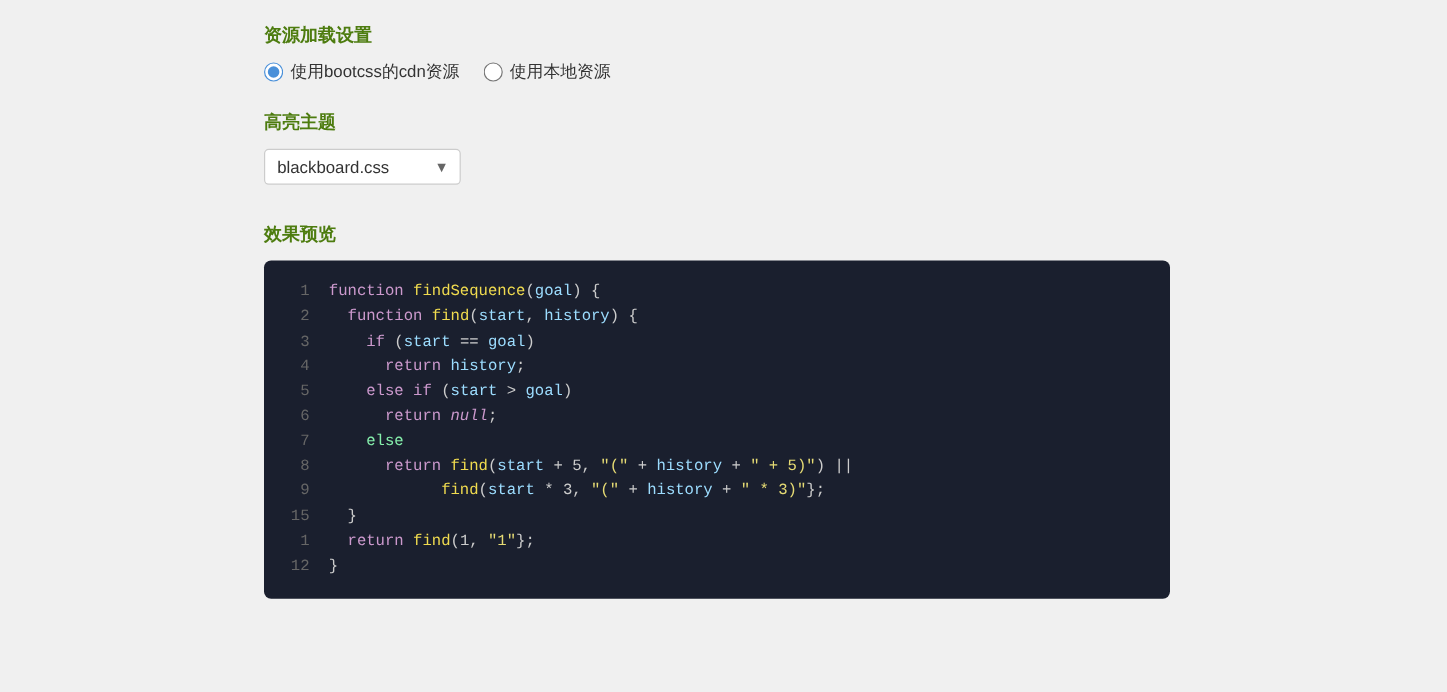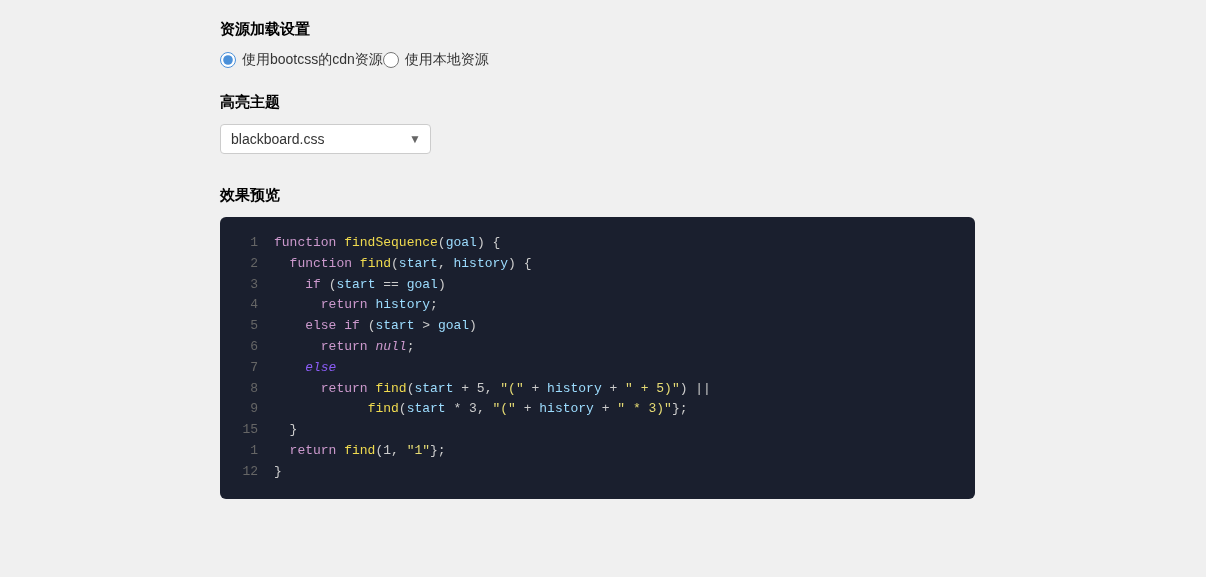--- a/index.html
+++ b/index.html
@@ -20,26 +20,27 @@
       margin-bottom: 30px;
       color: #333;
     }
     .section {
       margin-left: 180px;
       margin-bottom: 24px;
     }
     .section-title {
       font-size: 15px;
       font-weight: bold;
-      color: #000000;
+      color: #4d7c0f;
       margin-bottom: 12px;
     }
     .radio-group {
       display: flex;
       align-items: center;
+      gap: 20px;
       margin-bottom: 10px;
     }
     .radio-item {
       display: flex;
       align-items: center;
       gap: 6px;
       cursor: pointer;
     }
     .radio-item input[type="radio"] {
       width: 16px;
@@ -59,21 +60,21 @@
     }
     .select-wrapper select {
       appearance: none;
       -webkit-appearance: none;
       background: #fff;
       border: 1px solid #ccc;
       border-radius: 4px;
       padding: 6px 32px 6px 10px;
       font-size: 14px;
       color: #333;
-      width: 211px;
+      width: 164px;
       cursor: pointer;
       outline: none;
     }
     .select-arrow {
       position: absolute;
       right: 10px;
       top: 50%;
       transform: translateY(-50%);
       pointer-events: none;
       color: #666;
@@ -155,21 +156,21 @@
         <div class="code-line">
           <span class="line-num">5</span>
           <span class="code-content"><span style="color: rgb(204, 204, 204);">    </span><span style="color: rgb(204, 153, 205);">else if </span><span style="color: rgb(204, 204, 204);">(</span><span style="color: rgb(156, 220, 254);">start</span><span style="color: rgb(204, 204, 204);"> &gt; </span><span style="color: rgb(156, 220, 254);">goal</span><span style="color: rgb(204, 204, 204);">)</span></span>
         </div>
         <div class="code-line">
           <span class="line-num">6</span>
           <span class="code-content"><span style="color: rgb(204, 204, 204);">      </span><span style="color: rgb(204, 153, 205);">return </span><span style="color: rgb(204, 153, 205); font-style: italic;">null</span><span style="color: rgb(204, 204, 204);">;</span></span>
         </div>
         <div class="code-line">
           <span class="line-num">7</span>
-          <span class="code-content"><span style="color: rgb(204, 204, 204);">    </span><span style="color: #8b5cf6; font-style: italic;">else</span></span>
+          <span class="code-content"><span style="color: rgb(204, 204, 204);">    </span><span style="color: #86efac;">else</span></span>
         </div>
         <div class="code-line">
           <span class="line-num">8</span>
           <span class="code-content"><span style="color: rgb(204, 204, 204);">      </span><span style="color: rgb(204, 153, 205);">return </span><span style="color: rgb(240, 219, 79);">find</span><span style="color: rgb(204, 204, 204);">(</span><span style="color: rgb(156, 220, 254);">start</span><span style="color: rgb(204, 204, 204);"> + 5, </span><span style="color: rgb(230, 219, 116);">"("</span><span style="color: rgb(204, 204, 204);"> + </span><span style="color: rgb(156, 220, 254);">history</span><span style="color: rgb(204, 204, 204);"> + </span><span style="color: rgb(230, 219, 116);">" + 5)"</span><span style="color: rgb(204, 204, 204);">) ||</span></span>
         </div>
         <div class="code-line">
           <span class="line-num">9</span>
           <span class="code-content"><span style="color: rgb(204, 204, 204);">            </span><span style="color: rgb(240, 219, 79);">find</span><span style="color: rgb(204, 204, 204);">(</span><span style="color: rgb(156, 220, 254);">start</span><span style="color: rgb(204, 204, 204);"> * 3, </span><span style="color: rgb(230, 219, 116);">"("</span><span style="color: rgb(204, 204, 204);"> + </span><span style="color: rgb(156, 220, 254);">history</span><span style="color: rgb(204, 204, 204);"> + </span><span style="color: rgb(230, 219, 116);">" * 3)"</span><span style="color: rgb(204, 204, 204);">};</span></span>
         </div>
         <div class="code-line">

